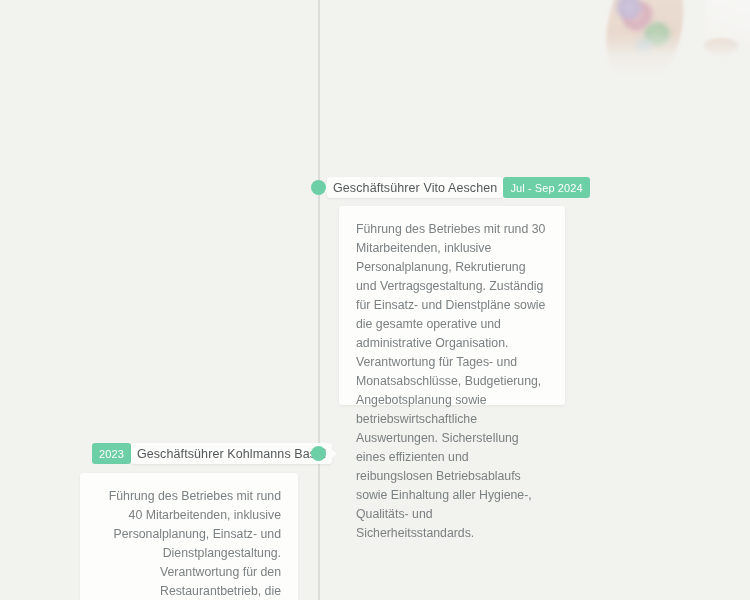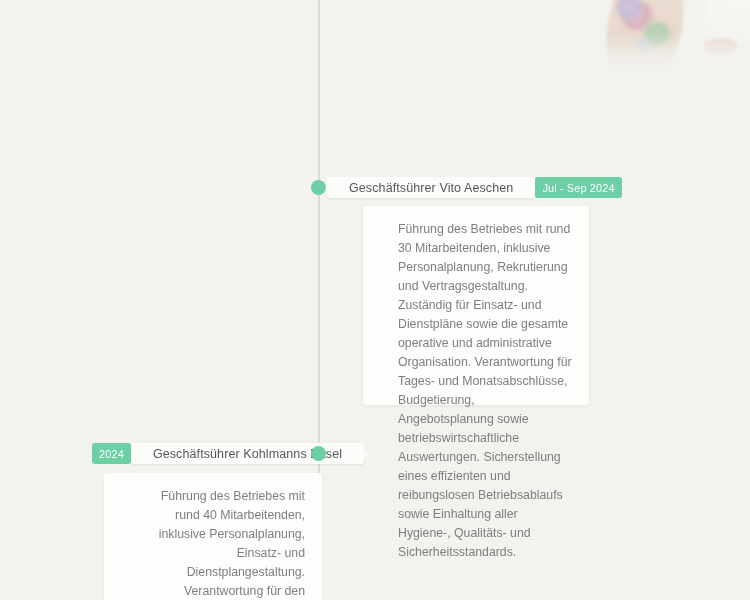--- a/index.html
+++ b/index.html
@@ -125,21 +125,21 @@
     display: flex;
     align-items: stretch;
     height: 21px;
     z-index: 3;
   }
 
   .head-pill {
     background: #fcfcfb;
     display: flex;
     align-items: center;
-    padding: 0 22px;
+    padding: 0 6px;
     height: 21px;
     box-sizing: border-box;
     border-radius: 3px;
     box-shadow: 0 1px 2px rgba(70,70,60,0.09);
   }
   .head-title {
     font-size: 12.5px;
     color: #55585a;
     white-space: nowrap;
     letter-spacing: 0.1px;
@@ -171,22 +171,21 @@
   }
   .caret-left  { left: -5px;  border-right: 6px solid #fcfcfb; }
   .caret-right { right: -5px; border-left:  6px solid #fcfcfb; }
 
   .entry-card {
     position: absolute;
     background: #fdfdfc;
     border-radius: 3px;
     box-shadow: 0 1px 3px rgba(70,70,60,0.07);
     box-sizing: border-box;
-    padding: 14px 17px 16px 35px;
-    margin-left: 24px;
+    padding: 14px 17px 16px 17px;
   }
   .entry-body {
     font-size: 12.3px;
     line-height: 19px;
     color: #7b8082;
     margin: 0;
   }
 
   
   #entry-1 { left: 0; top: 0; }
@@ -236,21 +235,21 @@
     <div class="entry-card">
       <p class="entry-body">Führung des Betriebes mit rund 30 Mitarbeitenden, inklusive Personalplanung, Rekrutierung und Vertragsgestaltung. Zuständig für Einsatz- und Dienstpläne sowie die gesamte operative und administrative Organisation. Verantwortung für Tages- und Monatsabschlüsse, Budgetierung, Angebotsplanung sowie betriebswirtschaftliche Auswertungen. Sicherstellung eines effizienten und reibungslosen Betriebsablaufs sowie Einhaltung aller Hygiene-, Qualitäts- und Sicherheitsstandards.</p>
     </div>
   </div>
 
   <div class="entry" id="entry-2">
     <div class="entry-dot"></div>
 
     <div class="entry-head">
       <div class="head-badge">
-        <span>2024</span>
+        <span>2023</span>
       </div>
       <div class="head-pill">
         <span class="head-title">Geschäftsührer Kohlmanns Basel</span>
         <div class="caret caret-right"></div>
       </div>
     </div>
 
     <div class="entry-card">
       <p class="entry-body">Führung des Betriebes mit rund 40 Mitarbeitenden, inklusive Personalplanung, Einsatz- und Dienstplangestaltung. Verantwortung für den Restaurantbetrieb, die Eventlocation sowie externe Verkaufsstände an der Herbstmesse und dem Weihnachtsmarkt (u. a. grosse Raclette-Hütte und Konsumstand). Planung des</p>
     </div>

